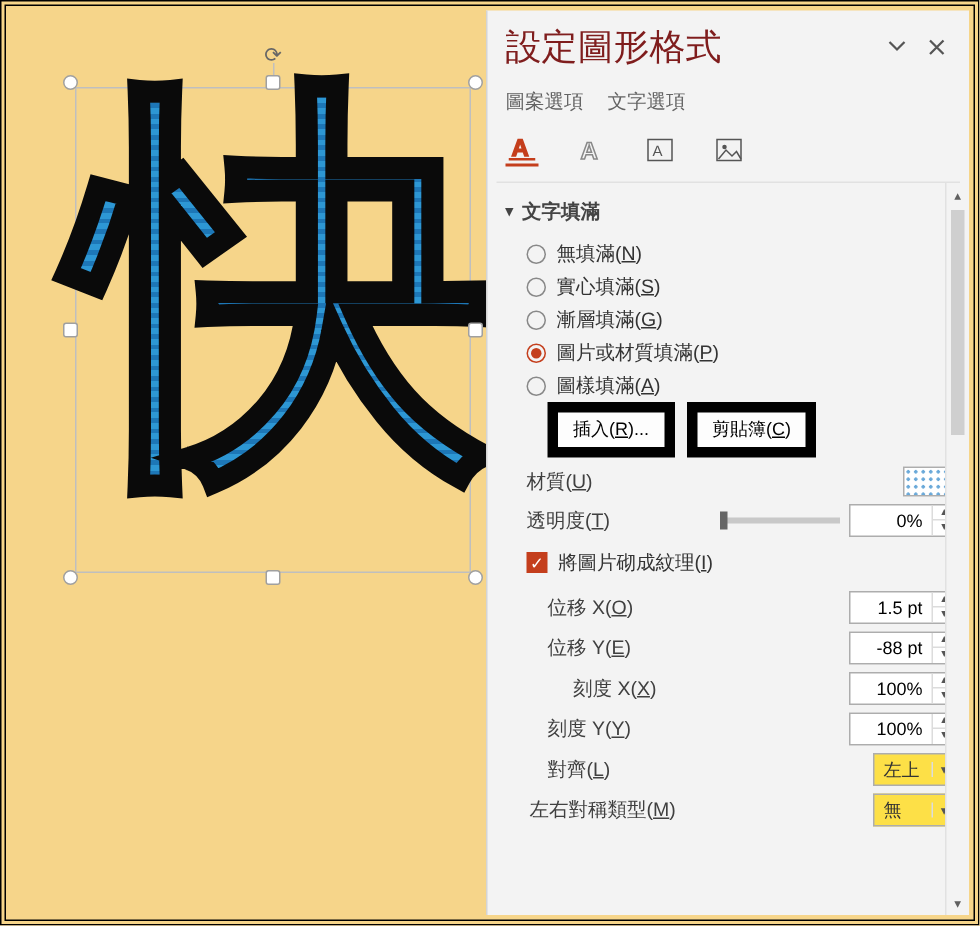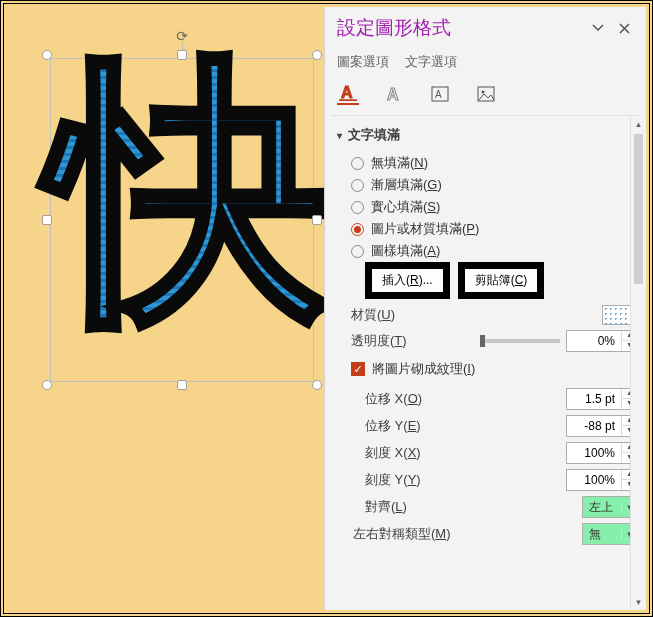--- a/index.html
+++ b/index.html
@@ -10,21 +10,21 @@
   .shape-selection { position: absolute; left: 40px; top: 48px; width: 270px; height: 330px; }
   .handle { position: absolute; width: 10px; height: 10px; border: 1px solid #a0a0a0; background: #fff; border-radius: 2px; }
   .handle.c { border-radius: 50%; }
   .selbox { position: absolute; inset: 3px; border: 1px solid #bfbfbf; }
   .rotate { position: absolute; top: -27px; left: 50%; transform: translateX(-50%); font-size: 14px; color: #666; }
   .rotate-line { position: absolute; top: -13px; left: 50%; width: 1px; height: 16px; background: #bfbfbf; }
   .cjk-char { position: absolute; left: 5px; top: -4px; font-size: 280px; font-weight: 900; line-height: 1; color: transparent; -webkit-text-stroke: 6px #0a0a0a; }
   .cjk-fill { background-image: repeating-linear-gradient(0deg,#1d77b7 0 3px,#2d97d4 3px 7px),repeating-linear-gradient(90deg,transparent 0 3px, rgba(160,220,250,.35) 3px 4px, transparent 4px 10px); -webkit-background-clip: text; background-clip: text; -webkit-text-fill-color: transparent; position: absolute; left: 5px; top: -4px; font-size: 280px; font-weight: 900; line-height: 1; }
   .panel { position: absolute; right: 3px; top: 3px; bottom: 3px; width: 322px; background: #f3f3f3; border-left: 1px solid #d4d4d4; display: flex; flex-direction: column; font-size: 13px; color: #333; }
   .panel-header { display: flex; align-items: center; padding: 8px 12px; }
-  .panel-title { font-size: 19px; font-weight: 400; color: #a21caf; flex: 1; }
+  .panel-title { font-size: 24px; font-weight: 400; color: #7f1d1d; flex: 1; }
   .hdr-btn { width: 20px; height: 20px; display: flex; align-items: center; justify-content: center; margin-left: 6px; cursor: pointer; }
   .tabs-row { display: flex; gap: 16px; padding: 4px 12px 6px; font-size: 13px; color: #646464; }
   .tab { cursor: pointer; }
   .icon-row { display: flex; gap: 24px; padding: 6px 12px 10px; }
   .icon-btn { width: 22px; height: 22px; display: flex; align-items: center; justify-content: center; cursor: pointer; color: #555; }
   .icon-btn.active { border-bottom: 2.5px solid #c43e1c; padding-bottom: 3px; }
   .icon-btn.active svg { stroke: #c43e1c; fill: #c43e1c; }
   .divider { height: 1px; background: #e1e1e1; margin: 0 6px; }
   .scroll-area { flex: 1; overflow: hidden; padding: 10px 8px 6px 12px; position: relative; }
   .section-hdr { display: flex; align-items: center; gap: 6px; font-size: 13px; font-weight: 600; color: #444; margin-bottom: 8px; }
@@ -44,21 +44,21 @@
   .drop-tri { font-size: 9px; color: #555; }
   .slider { width: 80px; height: 4px; background: #c8c8c8; position: relative; margin-right: 6px; }
   .slider::before { content: ""; position: absolute; left: 0; top: -4px; width: 5px; height: 12px; background: #666; }
   .num-input { display: flex; align-items: center; border: 1px solid #adadad; background: #fff; height: 22px; }
   .num-input input { border: none; width: 54px; text-align: right; padding-right: 6px; font-size: 12px; outline: none; background: transparent; }
   .spinner { width: 16px; display: flex; flex-direction: column; border-left: 1px solid #dcdcdc; }
   .spinner span { height: 10px; font-size: 8px; line-height: 8px; text-align: center; color: #555; cursor: pointer; }
   .spinner span:first-child { border-bottom: 1px solid #dcdcdc; }
   .check-row { display: flex; align-items: center; gap: 7px; margin: 8px 0 10px 14px; }
   .checkbox { width: 14px; height: 14px; background: #c43e1c; color: #fff; font-size: 11px; display: flex; align-items: center; justify-content: center; }
-  .combo { display: flex; align-items: center; border: 1px solid #adadad; background: #86efac; height: 22px; cursor: pointer; }
+  .combo { display: flex; align-items: center; border: 1px solid #adadad; background: #fde047; height: 22px; cursor: pointer; }
   .combo span.val { width: 38px; text-align: left; padding-left: 6px; font-size: 12px; }
   .combo .drop-tri { width: 16px; text-align: center; border-left: 1px solid #dcdcdc; }
   .vscroll { position: absolute; right: 0; top: 0; bottom: 0; width: 16px; background: #f3f3f3; border-left: 1px solid #e1e1e1; display: flex; flex-direction: column; }
   .vscroll .arrow { height: 16px; font-size: 9px; color: #606060; display: flex; align-items: center; justify-content: center; cursor: pointer; }
   .vscroll .track { flex: 1; position: relative; }
   .vscroll .thumb { position: absolute; left: 3px; right: 3px; top: 2px; height: 150px; background: #cfcfcf; }
 </style>
 </head>
 <body>
 
@@ -134,25 +134,25 @@
         <span>文字填滿</span>
       </div>
 
       <div class="radio-list">
         <div class="radio-row">
               <div class="radio"></div>
               <span><span>無填滿(</span><span class="under">N</span><span>)</span></span>
             </div>
         <div class="radio-row">
               <div class="radio"></div>
+              <span><span>實心填滿(</span><span class="under">S</span><span>)</span></span>
+            </div>
+        <div class="radio-row">
+              <div class="radio"></div>
               <span><span>漸層填滿(</span><span class="under">G</span><span>)</span></span>
-            </div>
-        <div class="radio-row">
-              <div class="radio"></div>
-              <span><span>實心填滿(</span><span class="under">S</span><span>)</span></span>
             </div>
         <div class="radio-row">
               <div class="radio selected"></div>
               <span><span>圖片或材質填滿(</span><span class="under">P</span><span>)</span></span>
             </div>
         <div class="radio-row">
               <div class="radio"></div>
               <span><span>圖樣填滿(</span><span class="under">A</span><span>)</span></span>
             </div>
       </div>
@@ -199,21 +199,21 @@
       <div class="field-row" style="margin-left:28px">
         <span class="label"><span>位移 Y(</span><span class="under">E</span><span>)</span></span>
         <div class="num-input">
               <input value="-88 pt" style="">
               <div class="spinner">
                 <span>▴</span>
                 <span>▾</span>
               </div>
             </div>
       </div>
-      <div class="field-row" style="margin-left:28px">
+      <div class="field-row" style="margin-left:45px">
         <span class="label"><span>刻度 X(</span><span class="under">X</span><span>)</span></span>
         <div class="num-input">
               <input value="100%" style="">
               <div class="spinner">
                 <span>▴</span>
                 <span>▾</span>
               </div>
             </div>
       </div>
       <div class="field-row" style="margin-left:28px">

